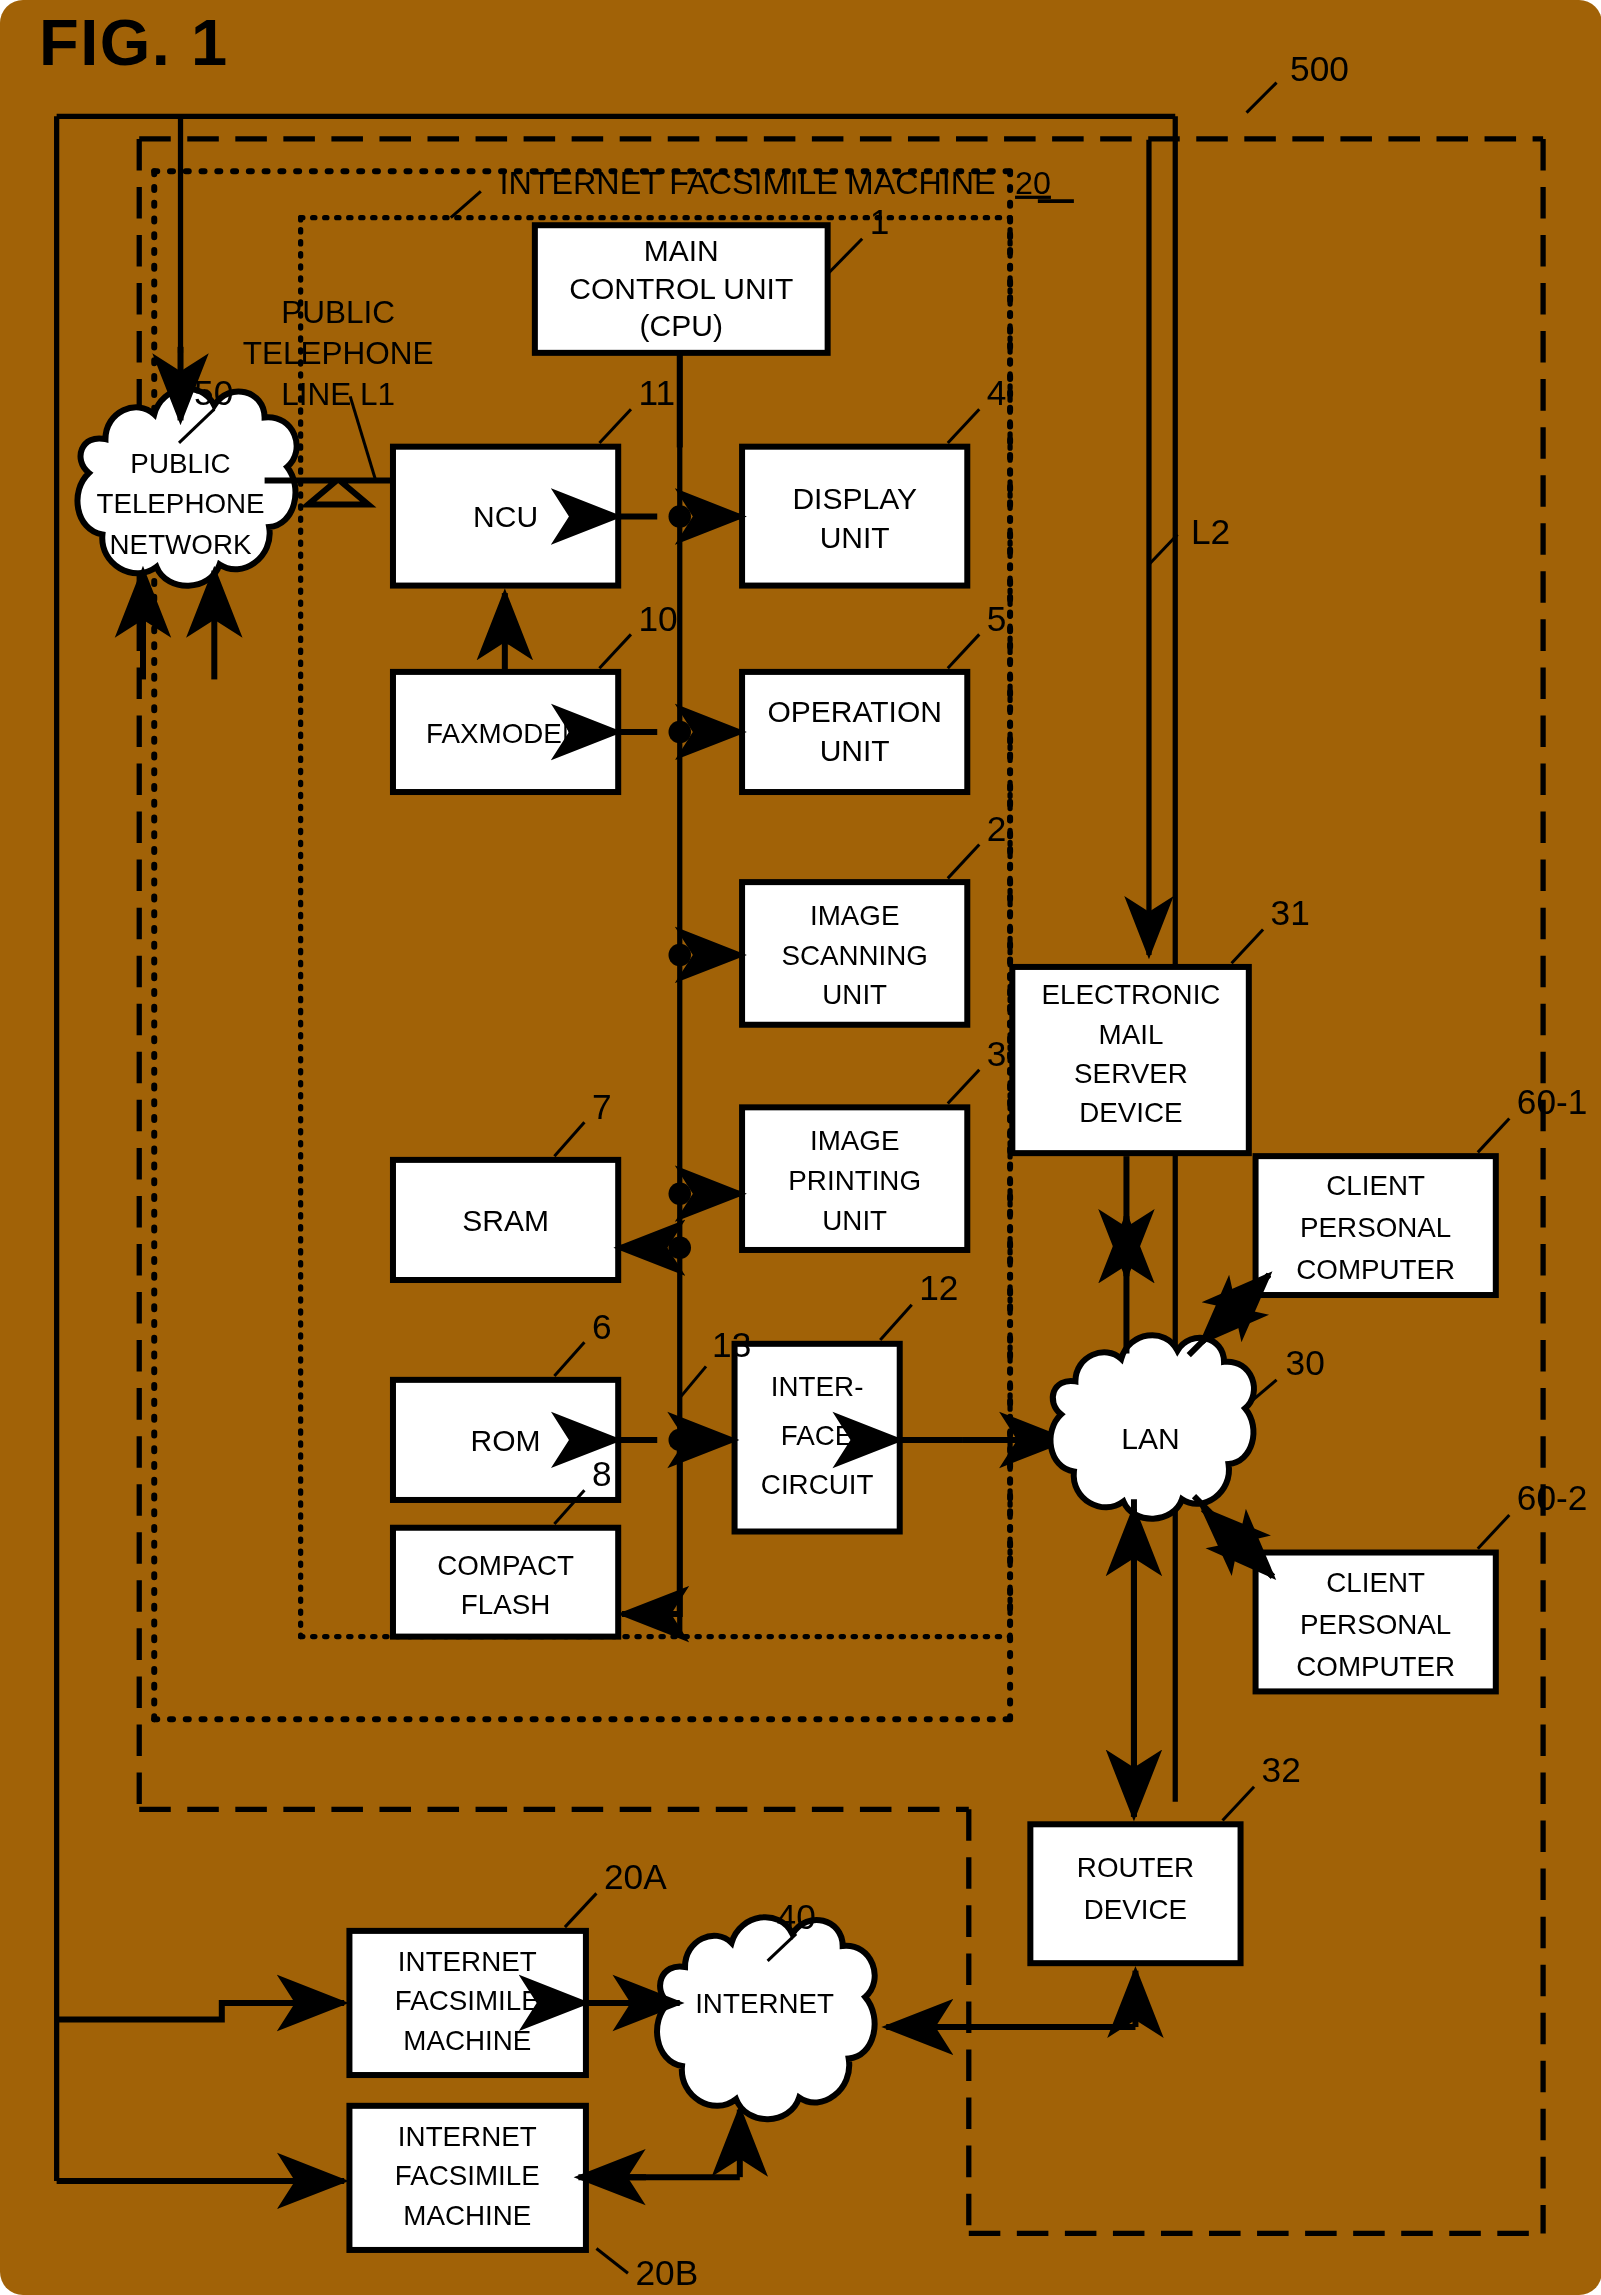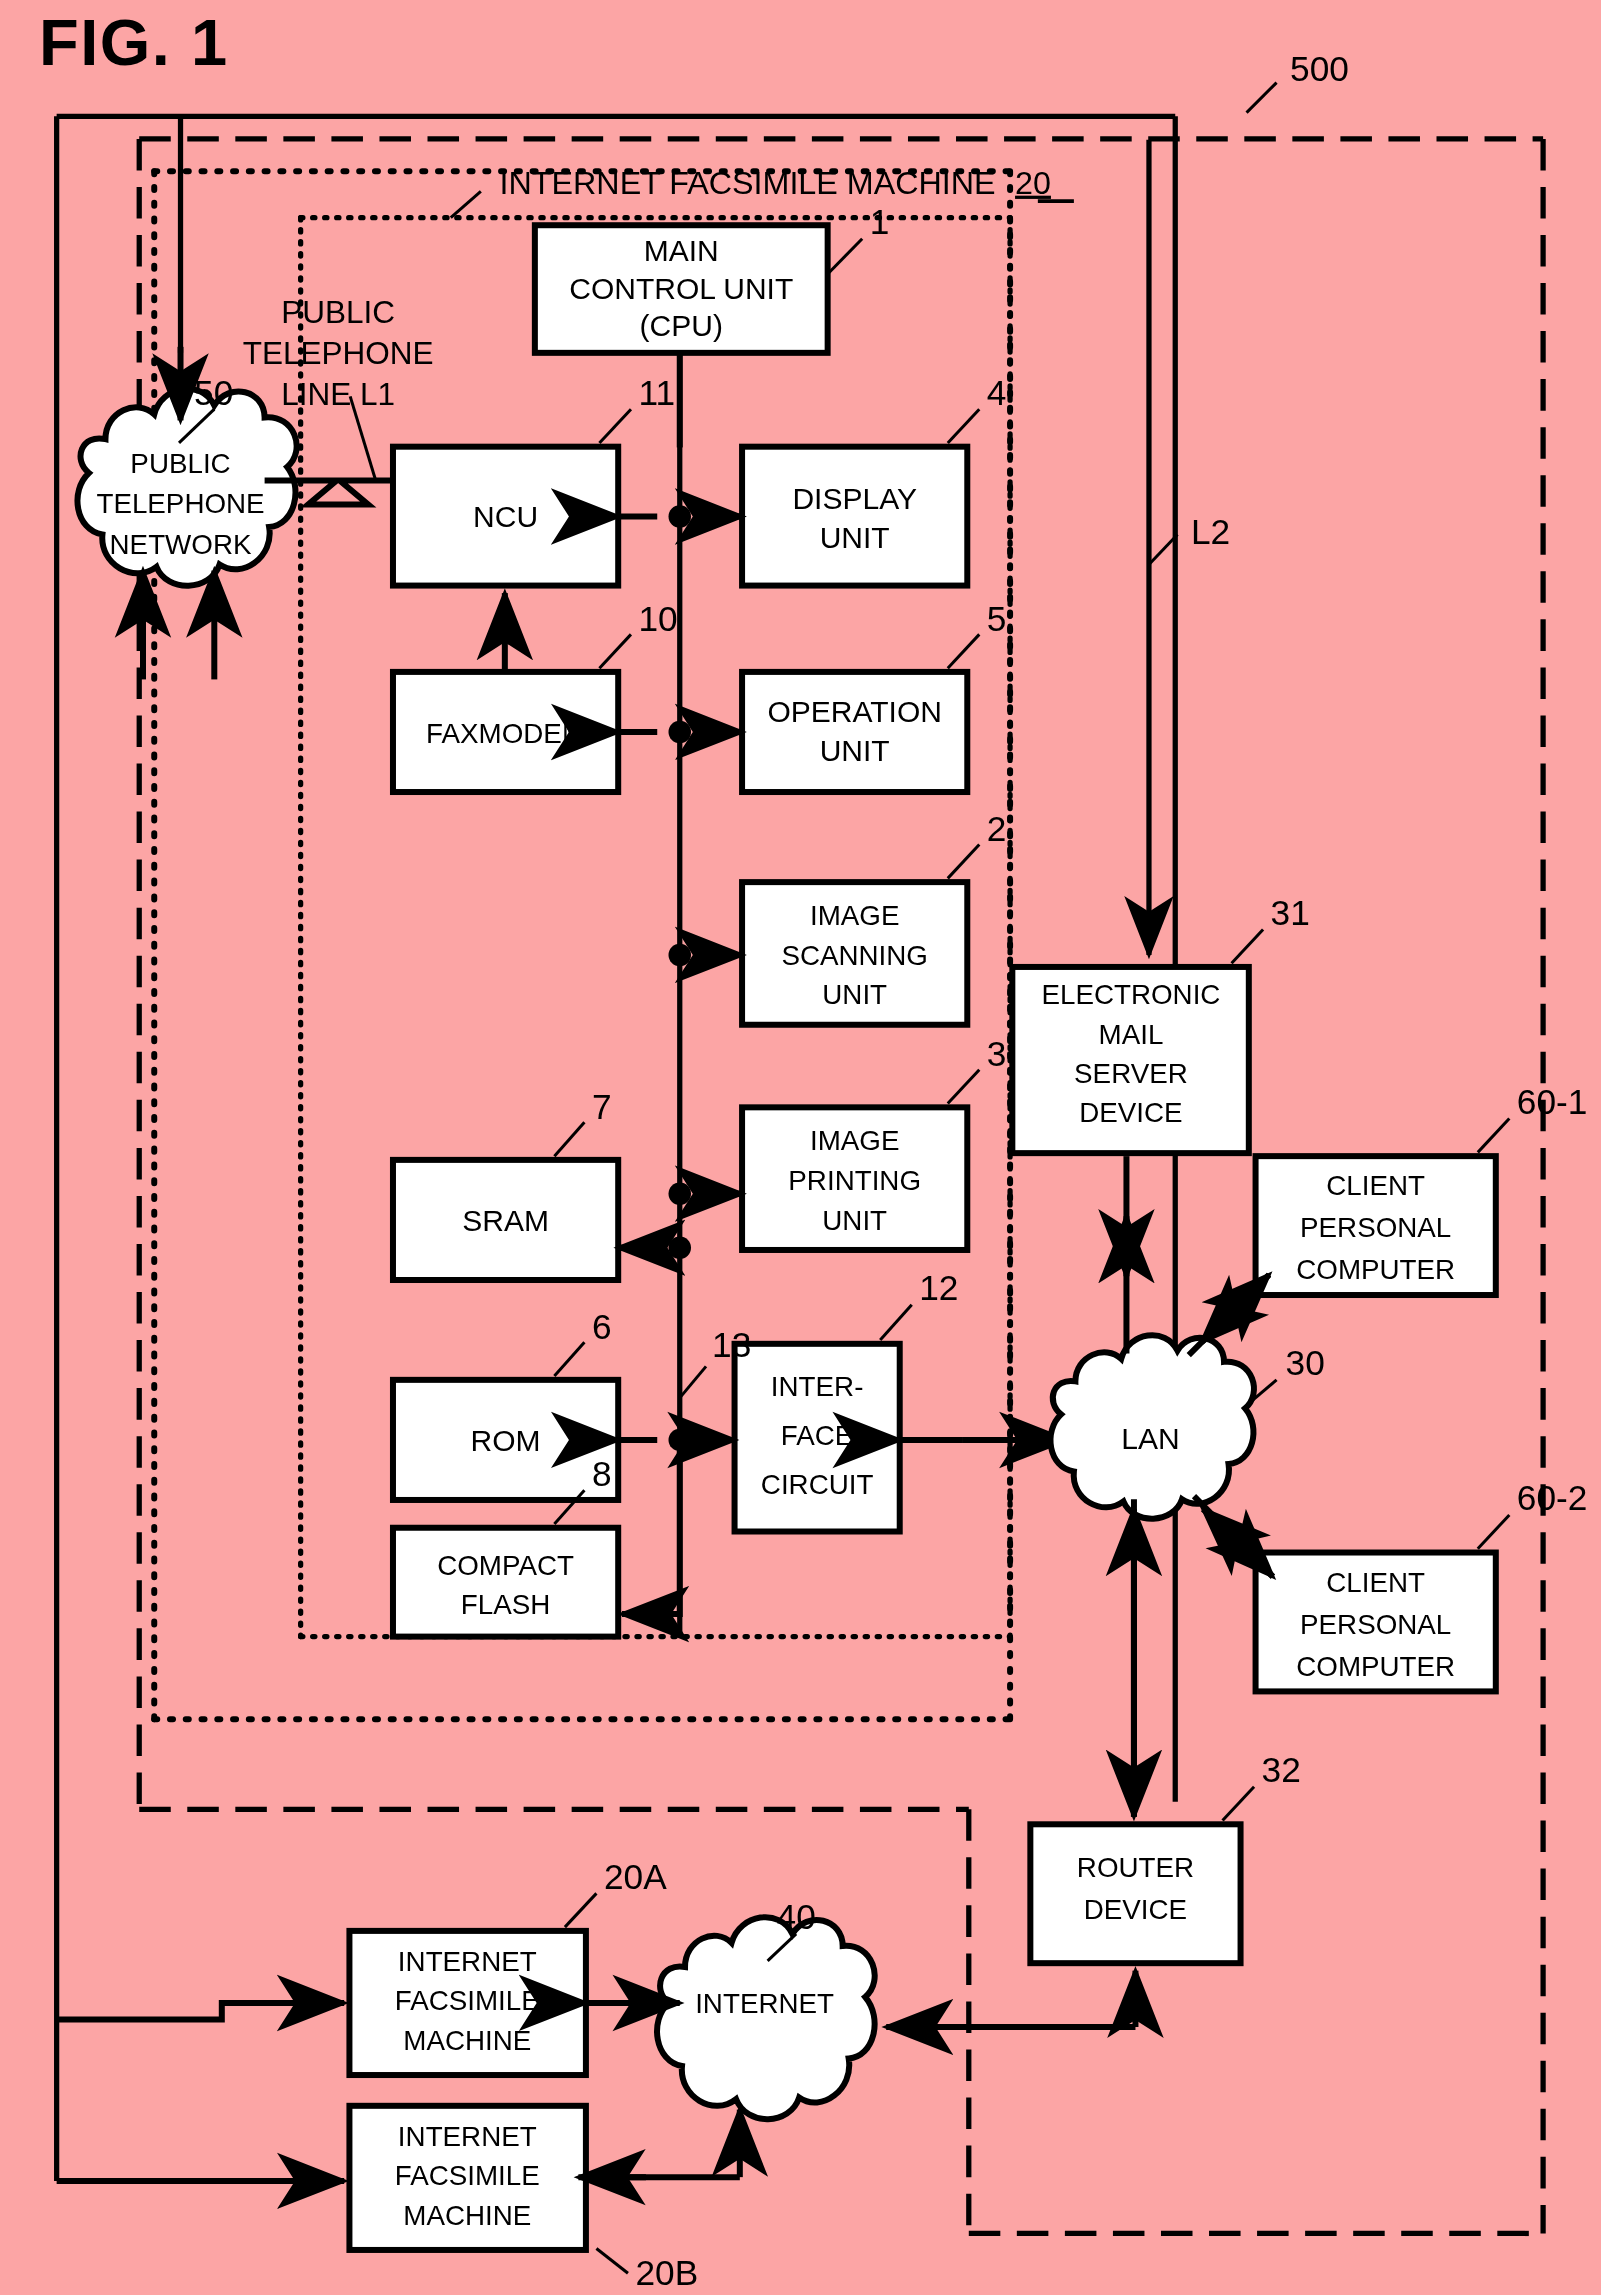--- a/index.html
+++ b/index.html
@@ -1,17 +1,17 @@
 <!DOCTYPE html>
 <html style="font-size:12px"><head>
 <meta charset="utf-8">
 <style>
   html,body{margin:0;padding:0;background:#fff;}
   body{width:1602px;height:2295px;font-family:"Liberation Sans",sans-serif;}
-  #stage{position:relative;width:1602px;height:2295px;overflow:hidden;background:#fca5a5;}
+  #stage{position:relative;width:1602px;height:2295px;overflow:hidden;background:#a16207;border-radius:23px;}
   svg{position:absolute;left:0;top:0;}
   .fig-title{
     position:absolute;left:39px;top:4.5px;
     font-size:65px;font-weight:700;letter-spacing:1.5px;
     font-family:"Liberation Sans",sans-serif;color:#000;
     white-space:nowrap;
   }
   text{font-family:"Liberation Sans",sans-serif;fill:#000;}
   .bl{font-size:40px;}          
   .bl-s{font-size:37px;}        

